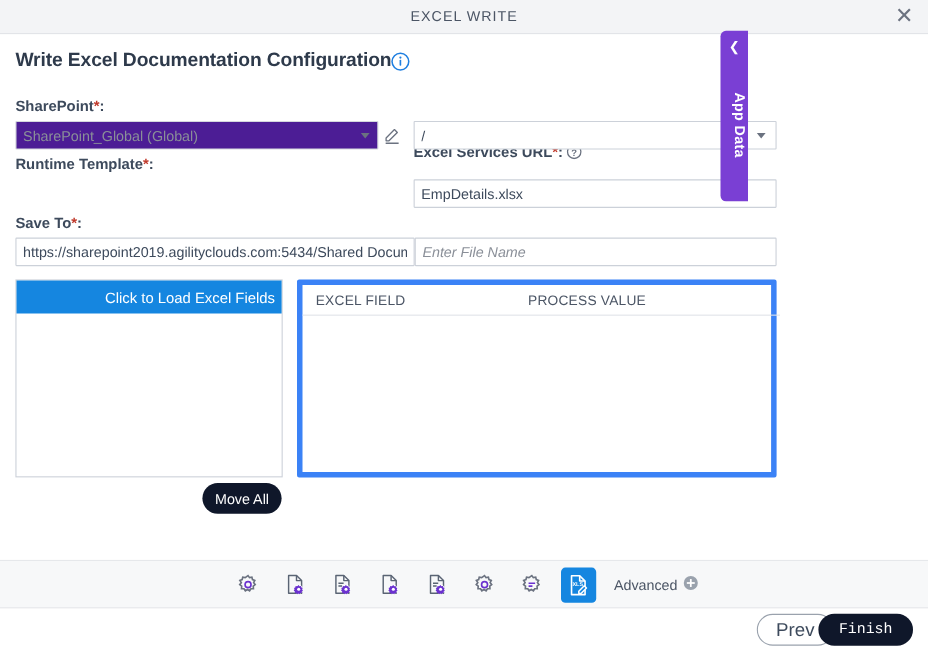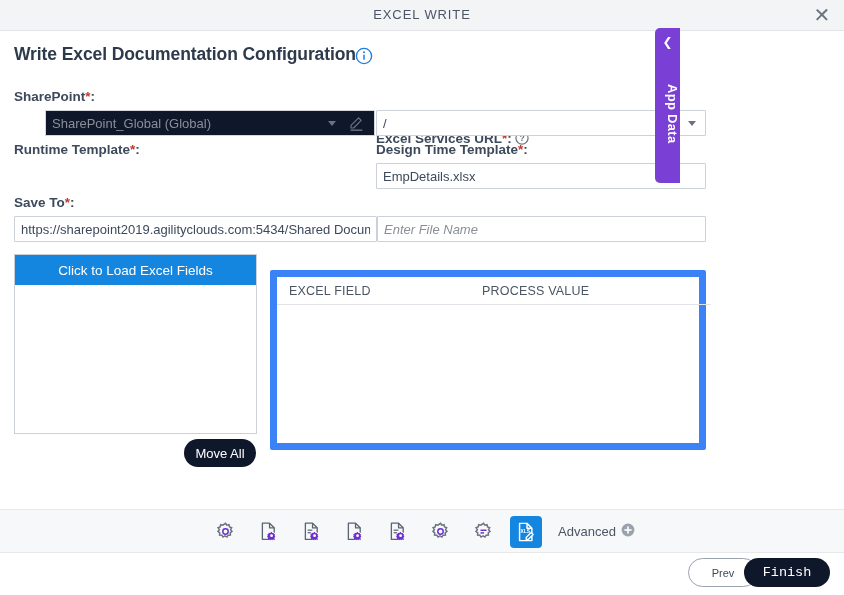--- a/index.html
+++ b/index.html
@@ -71,24 +71,23 @@
     background: #fff;
     font-family: "Liberation Sans", sans-serif;
     font-size: 13px;
     color: #3d4a5c;
     padding: 0 6px;
     border-radius: 1px;
     outline: none;
   }
   .inp::placeholder { color: #8a8f98; font-style: italic; }
   .inp.disabled {
-    background: #0f172a;
+    background: #4c1d95;
     color: #8a8f98;
     border-color: #d4d8dd;
-    margin-left: 31px;
   }
   .caret {
     position: absolute;
     width: 0; height: 0;
     border-left: 4px solid transparent;
     border-right: 4px solid transparent;
     border-top: 5px solid #6b7280;
     pointer-events: none;
   }
   .pencil { position: absolute; width: 18px; height: 18px; cursor: pointer; }
@@ -100,29 +99,29 @@
     border: 1px solid #ccd1d9;
     background: #fff;
   }
   .load-btn {
     position: absolute; left: 0; top: 0;
     width: 241px; height: 30px;
     background: #1586e0;
     color: #fff;
     font-size: 13.5px;
     line-height: 30px;
-    text-align: center;
+    text-align: right;
     cursor: pointer;
     border: none;
     font-family: "Liberation Sans", sans-serif;
   }
   .right-panel {
-    position: absolute; left: 270px; top: 270px;
+    position: absolute; left: 270px; top: 254px;
     width: 436px; height: 180px;
-    border: 7px solid #3b82f6;
+    border: 5px solid #3b82f6;
     background: #fff;
     border-radius: 2px;
   }
   .table-head {
     position: absolute; left: 0; top: 0;
     width: 434px; height: 28px;
     border-bottom: 1px solid #e0e3e8;
   }
   .th {
     position: absolute; top: 0;
@@ -208,21 +207,21 @@
     background: none; border: none; cursor: pointer;
     font-family: "Liberation Sans", sans-serif;
     margin-top: 48px;
   }
   .btn-prev {
     position: absolute; right: 86px; top: 5px;
     width: 70px; height: 29px;
     border: 1px solid #9aa2ad;
     background: #fff;
     border-radius: 15px;
-    font-size: 11px; color: #3d4a5c;
+    font-size: 17px; color: #3d4a5c;
     cursor: pointer;
     font-family: "Liberation Sans", sans-serif;
   }
   .btn-finish {
     position: absolute; right: 14px; top: 5px;
     width: 86px; height: 29px;
     border: none;
     background: #0f172a;
     border-radius: 15px;
     font-size: 13.5px; color: #fff;
@@ -267,23 +266,20 @@
           <text x="7" y="10.4" font-size="8.6" font-family="Liberation Sans, sans-serif" fill="#6b7280" text-anchor="middle">?</text>
         </svg></span>
   </div>
   <input class="inp" style="left: 376px; top: 110px; width: 330px;" value="/">
   <div class="caret" style="left:688px; top:121px;"></div>
 
   <div class="fieldlabel" style="left:14px; top:142px;">
     <span>Runtime Template</span><span class="req">*</span>:
   </div>
 
-  <div class="fieldlabel" style="left:376px; top:142px;">
-    <span>Design Time Template</span><span class="req">*</span>:
-  </div>
   <input class="inp" style="left: 376px; top: 163px; width: 330px;" value="EmpDetails.xlsx">
 
   <div class="fieldlabel" style="left:14px; top:195px;">
     <span>Save To</span><span class="req">*</span>:
   </div>
   <input class="inp" style="left: 14px; top: 216px; width: 363px;" value="https://sharepoint2019.agilityclouds.com:5434/Shared Documents">
   <input class="inp" style="left: 377px; top: 216px; width: 329px;" placeholder="Enter File Name">
 
   <div class="left-panel">
     <button class="load-btn">Click to Load Excel Fields</button>

